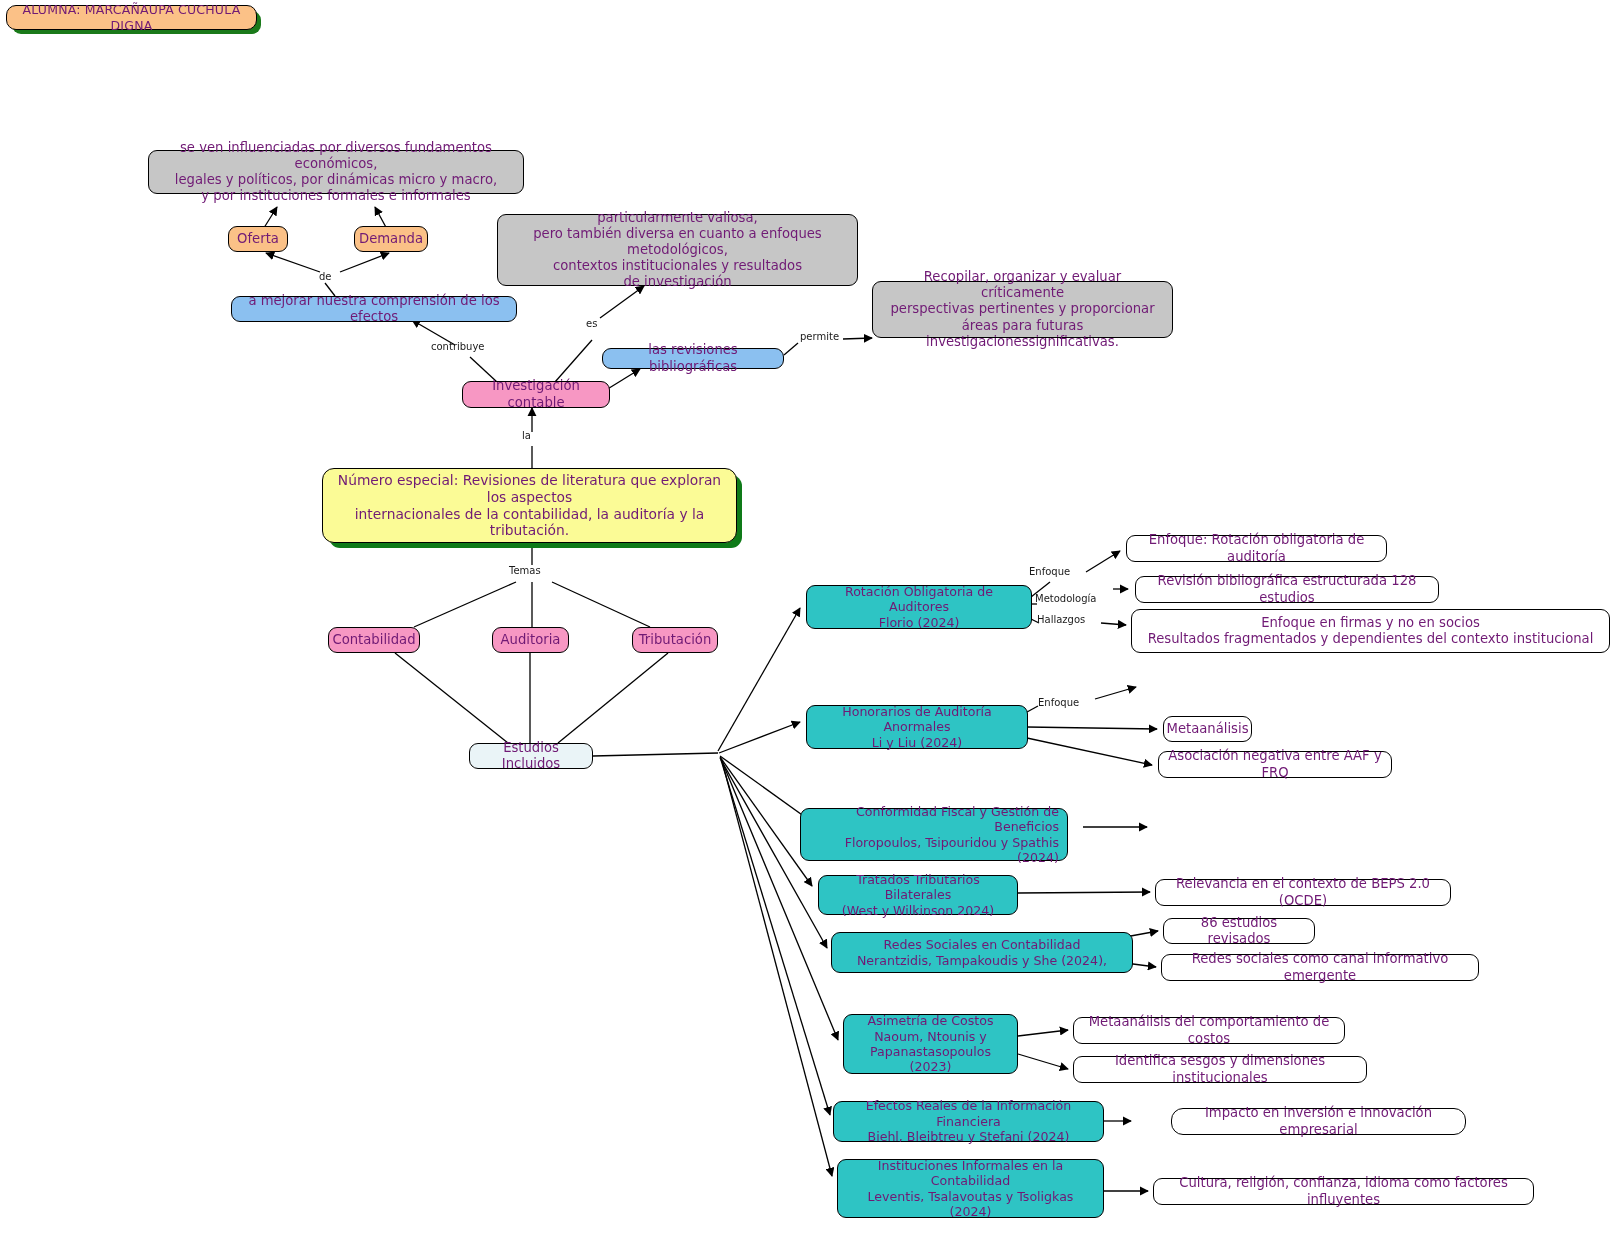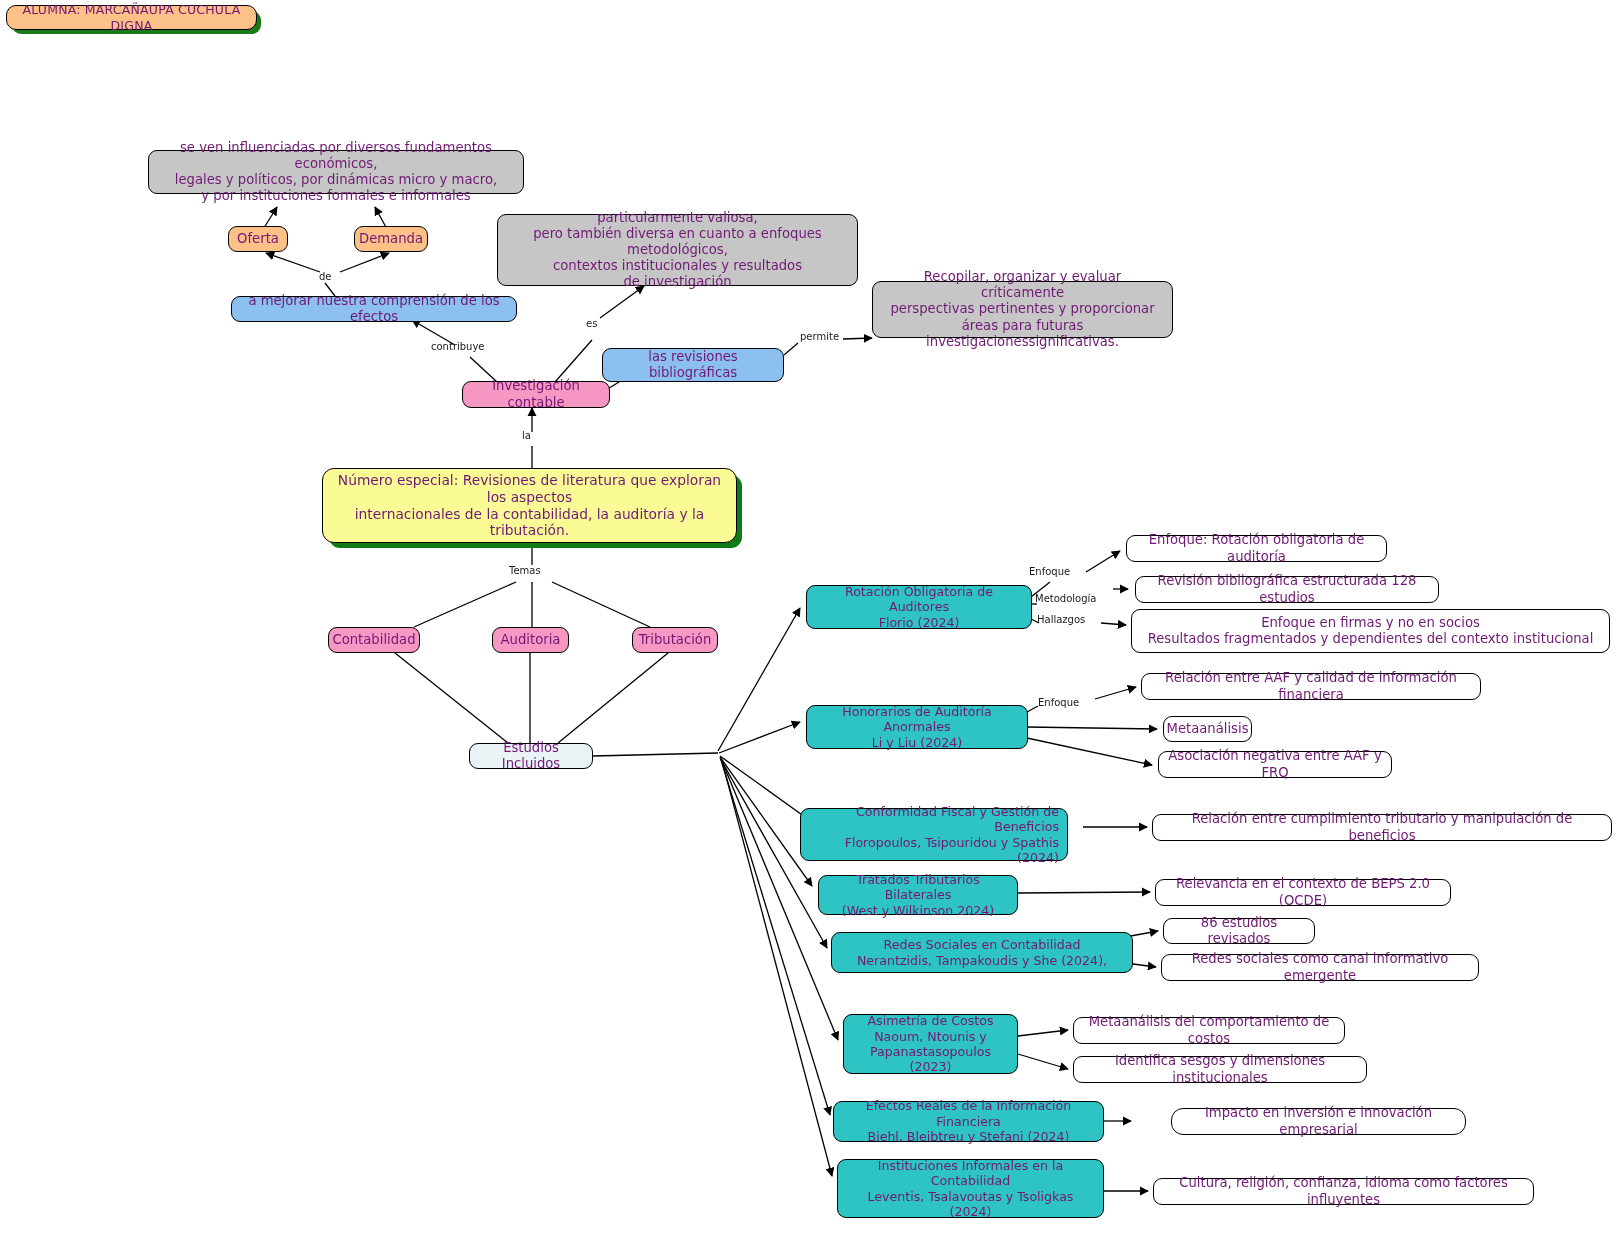--- a/index.html
+++ b/index.html
@@ -171,21 +171,21 @@
 pero también diversa en cuanto a enfoques metodológicos,
 contextos institucionales y resultados
 de investigación</div>
 
   <div class="node n-blue" style="left:231px; top:296px; width:286px; height:26px;">a mejorar nuestra comprensión de los efectos</div>
 
   <div class="node n-gray" style="left:872px; top:281px; width:301px; height:57px;">Recopilar, organizar y evaluar críticamente
 perspectivas pertinentes y proporcionar
 áreas para futuras investigacionessignificativas.</div>
 
-  <div class="node n-blue" style="left:602px; top:348px; width:182px; height:34px;">las revisiones bibliográficas</div>
+  <div class="node n-blue" style="left:602px; top:348px; width:182px; height:21px;">las revisiones bibliográficas</div>
 
   <div class="node n-pink" style="left:462px; top:381px; width:148px; height:27px;">Investigación contable</div>
 
   <div class="node n-yellow" style="left:322px; top:468px; width:415px; height:75px;">Número especial: Revisiones de literatura que exploran los aspectos
 internacionales de la contabilidad, la auditoría y la tributación.</div>
 
   <div class="node n-pink" style="left:322px; top:627px; width:92px; height:26px;margin-left:6px;">Contabilidad</div>
 
   <div class="node n-pink" style="left:492px; top:627px; width:77px; height:26px;">Auditoria</div>
 
@@ -219,27 +219,25 @@
 Leventis, Tsalavoutas y Tsoligkas
 (2024)</div>
 
   <div class="node n-white" style="left:1126px; top:535px; width:261px; height:27px;">Enfoque: Rotación obligatoria de auditoría</div>
 
   <div class="node n-white" style="left:1135px; top:576px; width:304px; height:27px;">Revisión bibliográfica estructurada 128 estudios</div>
 
   <div class="node n-white" style="left:1131px; top:609px; width:479px; height:44px;">Enfoque en firmas y no en socios
 Resultados fragmentados y dependientes del contexto institucional</div>
 
-  <div class="node n-white" style="left:1141px; top:673px; width:340px; height:27px;">Relación entre AAF y calidad de información financiera</div>
 
   <div class="node n-white" style="left:1163px; top:716px; width:89px; height:26px;">Metaanálisis</div>
 
   <div class="node n-white" style="left:1158px; top:751px; width:234px; height:27px;">Asociación negativa entre AAF y FRQ</div>
 
-  <div class="node n-white" style="left:1152px; top:814px; width:460px; height:27px;">Relación entre cumplimiento tributario y manipulación de beneficios</div>
 
   <div class="node n-white" style="left:1155px; top:879px; width:296px; height:27px;">Relevancia en el contexto de BEPS 2.0 (OCDE)</div>
 
   <div class="node n-white" style="left:1163px; top:918px; width:152px; height:26px;">86 estudios revisados</div>
 
   <div class="node n-white" style="left:1161px; top:954px; width:318px; height:27px;">Redes sociales como canal informativo emergente</div>
 
   <div class="node n-white" style="left:1073px; top:1017px; width:272px; height:27px;">Metaanálisis del comportamiento de costos</div>
 
   <div class="node n-white" style="left:1073px; top:1056px; width:294px; height:27px;">Identifica sesgos y dimensiones institucionales</div>

